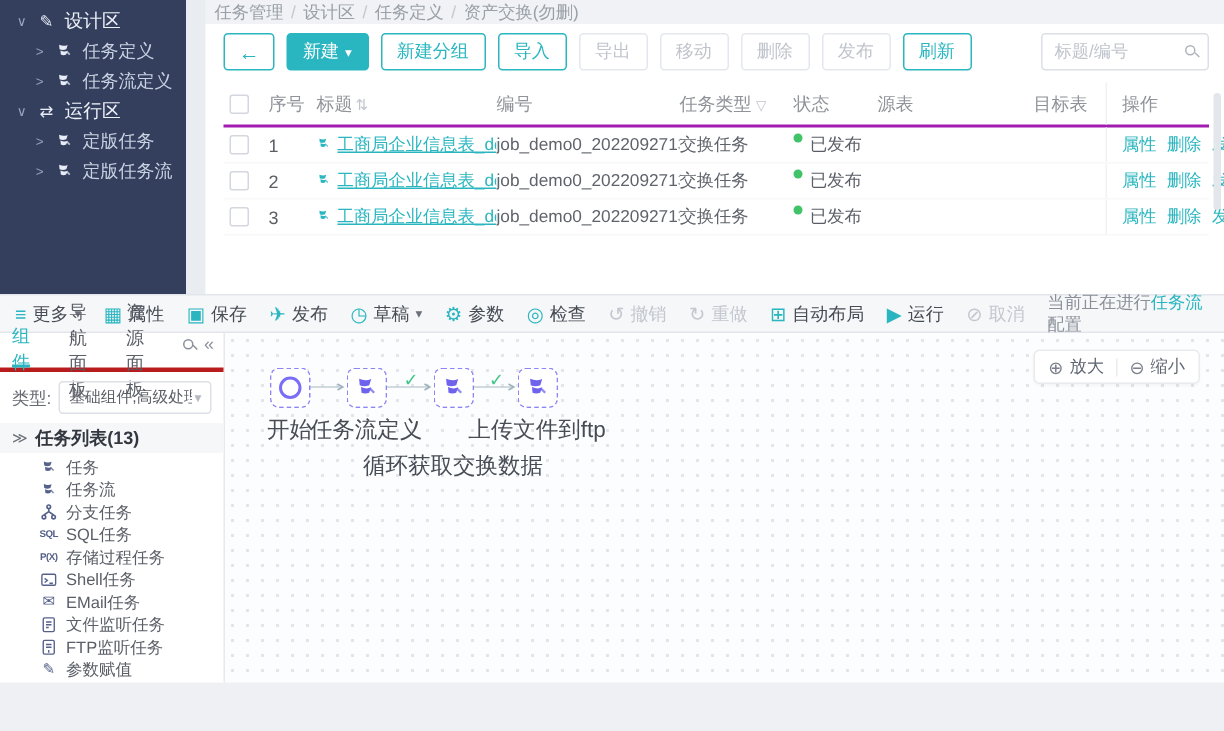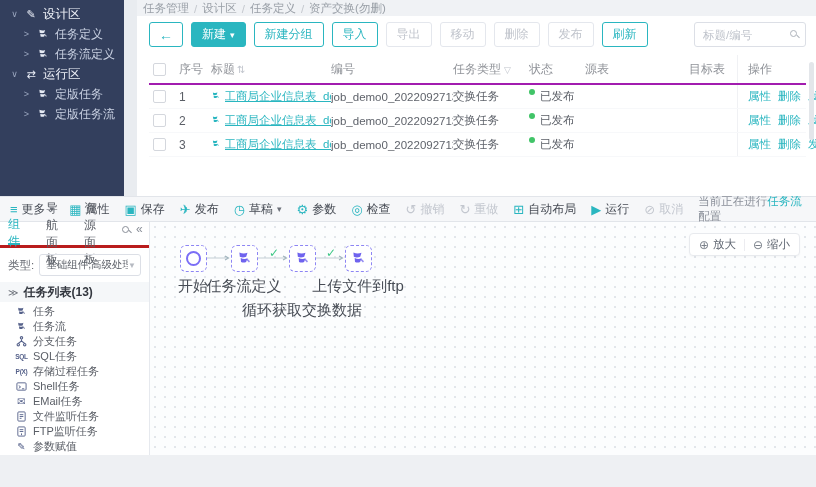--- a/index.html
+++ b/index.html
@@ -77,21 +77,21 @@
   .collapse-ic { font-size:12px; cursor:pointer; }
   .type-row { display:flex; align-items:center; gap:5px; padding:6px 8px 6px 8px; }
   .type-label { color:#666a72; font-size:11.5px; flex:none;}
   .type-select { flex:1; height:22px; border:1px solid #dcdfe6; border-radius:3px; display:flex; align-items:center;
     padding:0 4px 0 6px; color:#5a5e66; font-size:10.5px; cursor:pointer; min-width:0;}
   .type-select .val { flex:1; white-space:nowrap; overflow:hidden; }
   .type-select .caret { color:#b6bac2; font-size:8px; }
   .list-head { height:20px; display:flex; align-items:center; gap:5px; padding-left:8px; background:#f5f7f9; color:#33373f; font-weight:bold; font-size:12px; }
   .list-head .dd { color:#6b7079; font-size:10px; font-weight:normal;}
   .plist { flex:1; overflow:hidden; padding-top:2px; }
-  .plist-item { height:15px; display:flex; align-items:center; gap:5px; padding-left:15px; color:#5a5e66; font-size:11px; cursor:pointer; white-space:nowrap;}
+  .plist-item { height:15px; display:flex; align-items:center; gap:5px; padding-left:26px; color:#5a5e66; font-size:11px; cursor:pointer; white-space:nowrap;}
   .plist-item .pic { width:13px; height:12px; display:inline-flex; align-items:center; justify-content:center; color:#55618a; font-size:10px; flex:none;}
   .plist-item .pic svg { width:11px; height:11px; }
   .pic .tx { font-size:6.5px; font-weight:bold; letter-spacing:-0.3px; }
 
   .canvas { flex:1; position:relative; background:#fcfdfe;
     background-image:radial-gradient(#e2e6eb 1px, transparent 1px); background-size:10px 10px; min-width:0;}
   .zoom-box { position:absolute; top:11px; right:16px; height:23px; background:#fff; border:1px solid #e8eaee; border-radius:4px;
     display:flex; align-items:center; padding:0 9px; gap:8px; box-shadow:0 1px 2px rgba(0,0,0,0.03); }
   .zoom-btn { display:inline-flex; align-items:center; gap:4px; color:#5f6671; font-size:11.5px; cursor:pointer; }
   .zoom-btn .zic { font-size:12px; color:#7a808a; }

